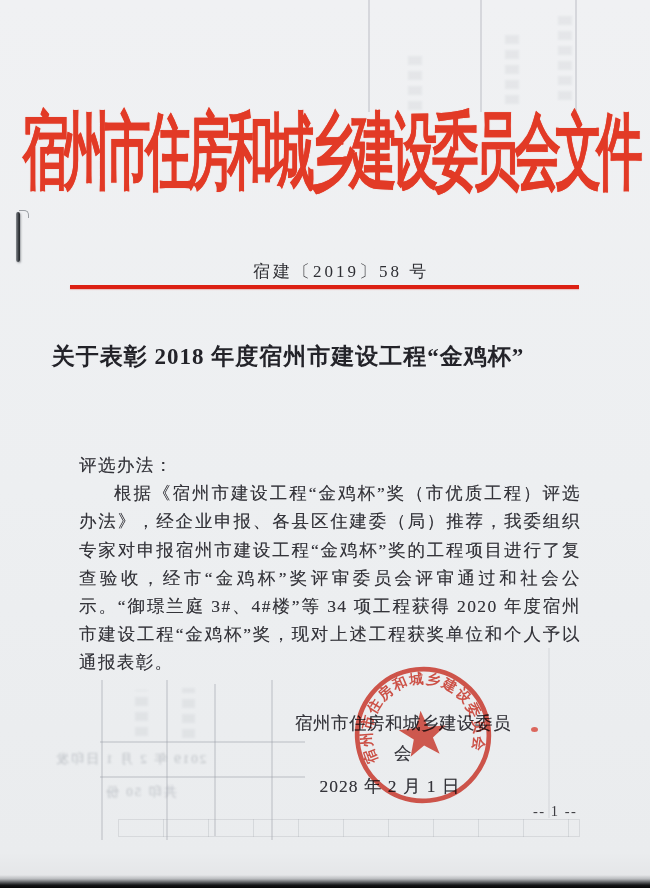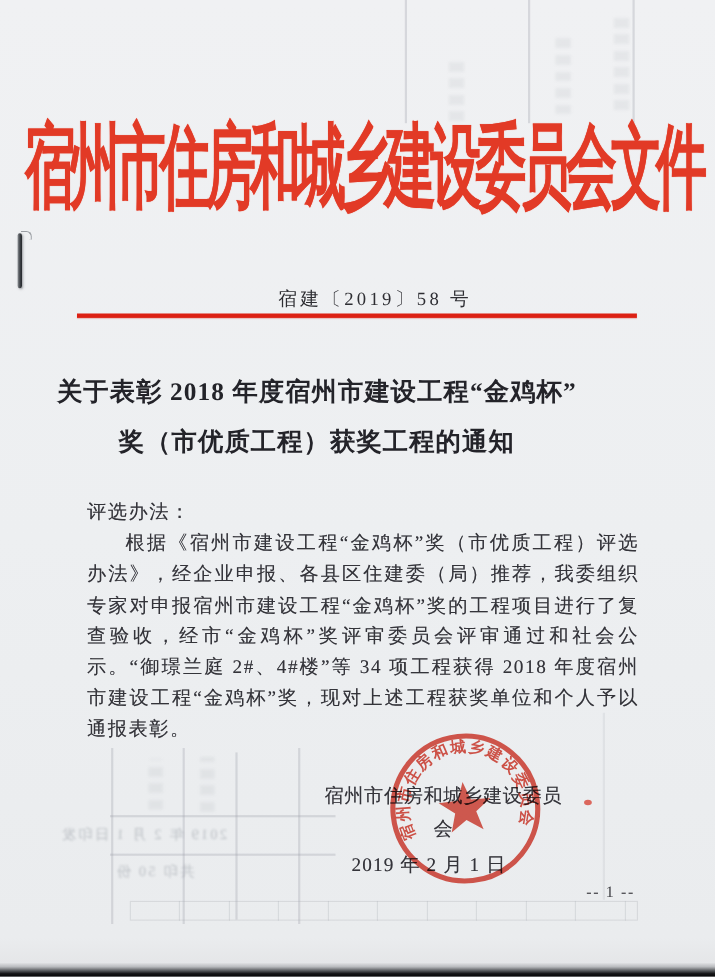--- a/index.html
+++ b/index.html
@@ -114,31 +114,30 @@
   <div class="staple"></div>
 
   <div class="header-title">
     <span>宿州市住房和城乡建设委员会文件</span>
   </div>
   <div class="doc-number">宿建〔2019〕58 号</div>
   <div class="red-line"></div>
 
   <div class="doc-title">
     <div>关于表彰 2018 年度宿州市建设工程“金鸡杯”</div>
-    <div>奖（市优质工程）获奖工程的通知</div>
   </div>
 
   <div class="body-block">
     <div class="salutation">评选办法：</div>
-    <p class="paragraph">根据《宿州市建设工程“金鸡杯”奖（市优质工程）评选办法》，经企业申报、各县区住建委（局）推荐，我委组织专家对申报宿州市建设工程“金鸡杯”奖的工程项目进行了复查验收，经市“金鸡杯”奖评审委员会评审通过和社会公示。“御璟兰庭 2#、4#楼”等 34 项工程获得 2018 年度宿州市建设工程“金鸡杯”奖，现对上述工程获奖单位和个人予以通报表彰。</p>
+    <p class="paragraph">根据《宿州市建设工程“金鸡杯”奖（市优质工程）评选办法》，经企业申报、各县区住建委（局）推荐，我委组织专家对申报宿州市建设工程“金鸡杯”奖的工程项目进行了复查验收，经市“金鸡杯”奖评审委员会评审通过和社会公示。“御璟兰庭 3#、4#楼”等 34 项工程获得 2020 年度宿州市建设工程“金鸡杯”奖，现对上述工程获奖单位和个人予以通报表彰。</p>
   </div>
 
   <div class="signature">
     <div>宿州市住房和城乡建设委员会</div>
-    <div class="sig-date">2019 年 2 月 1 日</div>
+    <div class="sig-date">2028 年 2 月 1 日</div>
   </div>
 
   <svg class="seal" viewBox="0 0 160 160">
     <defs>
       <path id="sealArc" d="M 33.8 101.6 A 51 51 0 1 1 126.2 101.6" fill="none"></path>
     </defs>
     <circle cx="80" cy="80" r="65" fill="none" stroke="#d8392b" stroke-width="4.6" opacity=".9"></circle>
     <path d="M80,56 L85.9,72.4 L103.3,72.9 L89.5,83.5 L94.4,100.2 L80,90.4 L65.6,100.2 L70.5,83.5 L56.7,72.9 L74.1,72.4 Z" fill="#d8392b" opacity=".88"></path>
     <text font-size="14" font-weight="bold" fill="#d8392b" opacity=".92" letter-spacing="1.6" font-family="Liberation Serif, DejaVu Serif, serif">
       <textPath href="#sealArc" startOffset="50%" text-anchor="middle">宿州市住房和城乡建设委员会</textPath>

